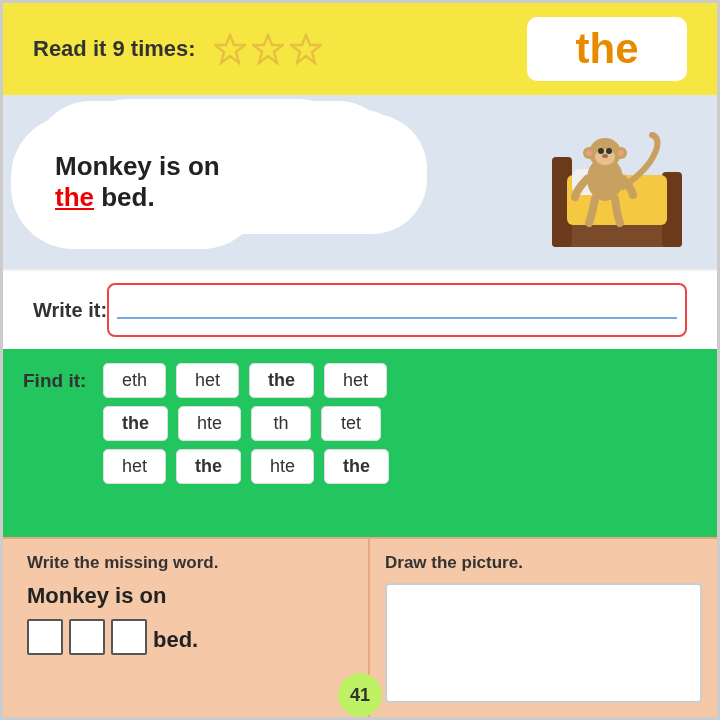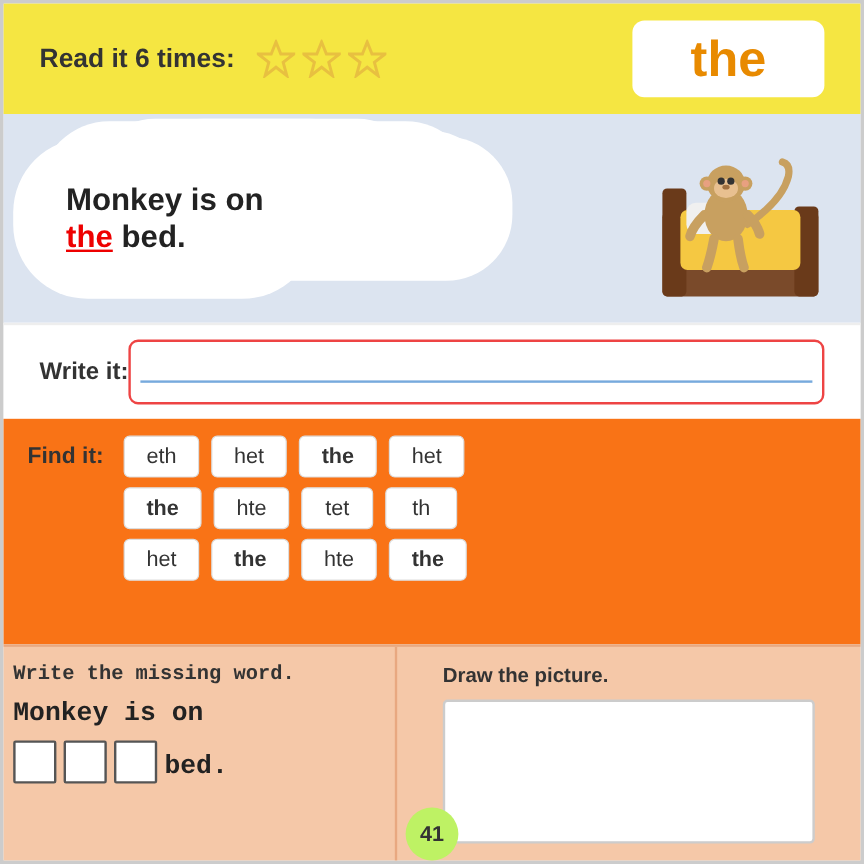--- a/index.html
+++ b/index.html
@@ -127,21 +127,21 @@
       position: absolute;
       bottom: 16px;
       left: 8px;
       right: 8px;
       height: 2px;
       background: #7ad;
     }
 
     
     .find-section {
-      background: #f97316;
+      background: #22c55e;
       padding: 14px 20px;
       flex: 1;
     }
     .find-row {
       display: flex;
       align-items: center;
       gap: 10px;
       margin-bottom: 8px;
       flex-wrap: nowrap;
     }
@@ -169,27 +169,26 @@
     
     .bottom-section {
       background: #f5c8a8;
       display: flex;
       gap: 0;
       border-top: 2px solid #e8a880;
       padding: 0;
     }
     .write-missing {
       flex: 1;
-      padding: 14px 8px;
+      padding: 14px 24px;
       border-right: 2px solid #e8a880;
-      font-family: Liberation Mono, monospace;
     }
     .draw-picture {
       flex: 1;
-      padding: 14px 38px;
+      padding: 14px 15px;
     }
     .section-title {
       font-size: 17px;
       font-weight: bold;
       color: #333;
       margin-bottom: 10px;
     }
     .monkey-sentence {
       font-size: 22px;
       font-weight: bold;
@@ -240,21 +239,21 @@
       font-weight: bold;
       color: #333;
     }
   </style>
 </head>
 <body>
 
 <div class="page">
 
   <div class="header">
-    <span class="header-label">Read it 6 times:</span>
+    <span class="header-label">Read it 9 times:</span>
     <div class="stars">
       <span class="star">
         <svg viewBox="0 0 32 32">
             <polygon points="16,2 20,12 31,12 22,19 25,30 16,23 7,30 10,19 1,12 12,12" fill="none" stroke="#e8c040" stroke-width="2.5"></polygon>
           </svg>
       </span>
       <span class="star">
         <svg viewBox="0 0 32 32">
             <polygon points="16,2 20,12 31,12 22,19 25,30 16,23 7,30 10,19 1,12 12,12" fill="none" stroke="#e8c040" stroke-width="2.5"></polygon>
           </svg>
@@ -333,22 +332,22 @@
       <div class="word-chip">eth</div>
       <div class="word-chip">het</div>
       <div class="word-chip correct">the</div>
       <div class="word-chip">het</div>
     </div>
 
     <div class="find-row">
       <span style="min-width:70px;display:inline-block"></span>
       <div class="word-chip correct">the</div>
       <div class="word-chip">hte</div>
+      <div class="word-chip">th</div>
       <div class="word-chip">tet</div>
-      <div class="word-chip">th</div>
     </div>
 
     <div class="find-row">
       <span style="min-width:70px;display:inline-block"></span>
       <div class="word-chip">het</div>
       <div class="word-chip correct">the</div>
       <div class="word-chip">hte</div>
       <div class="word-chip correct">the</div>
     </div>
   </div>

